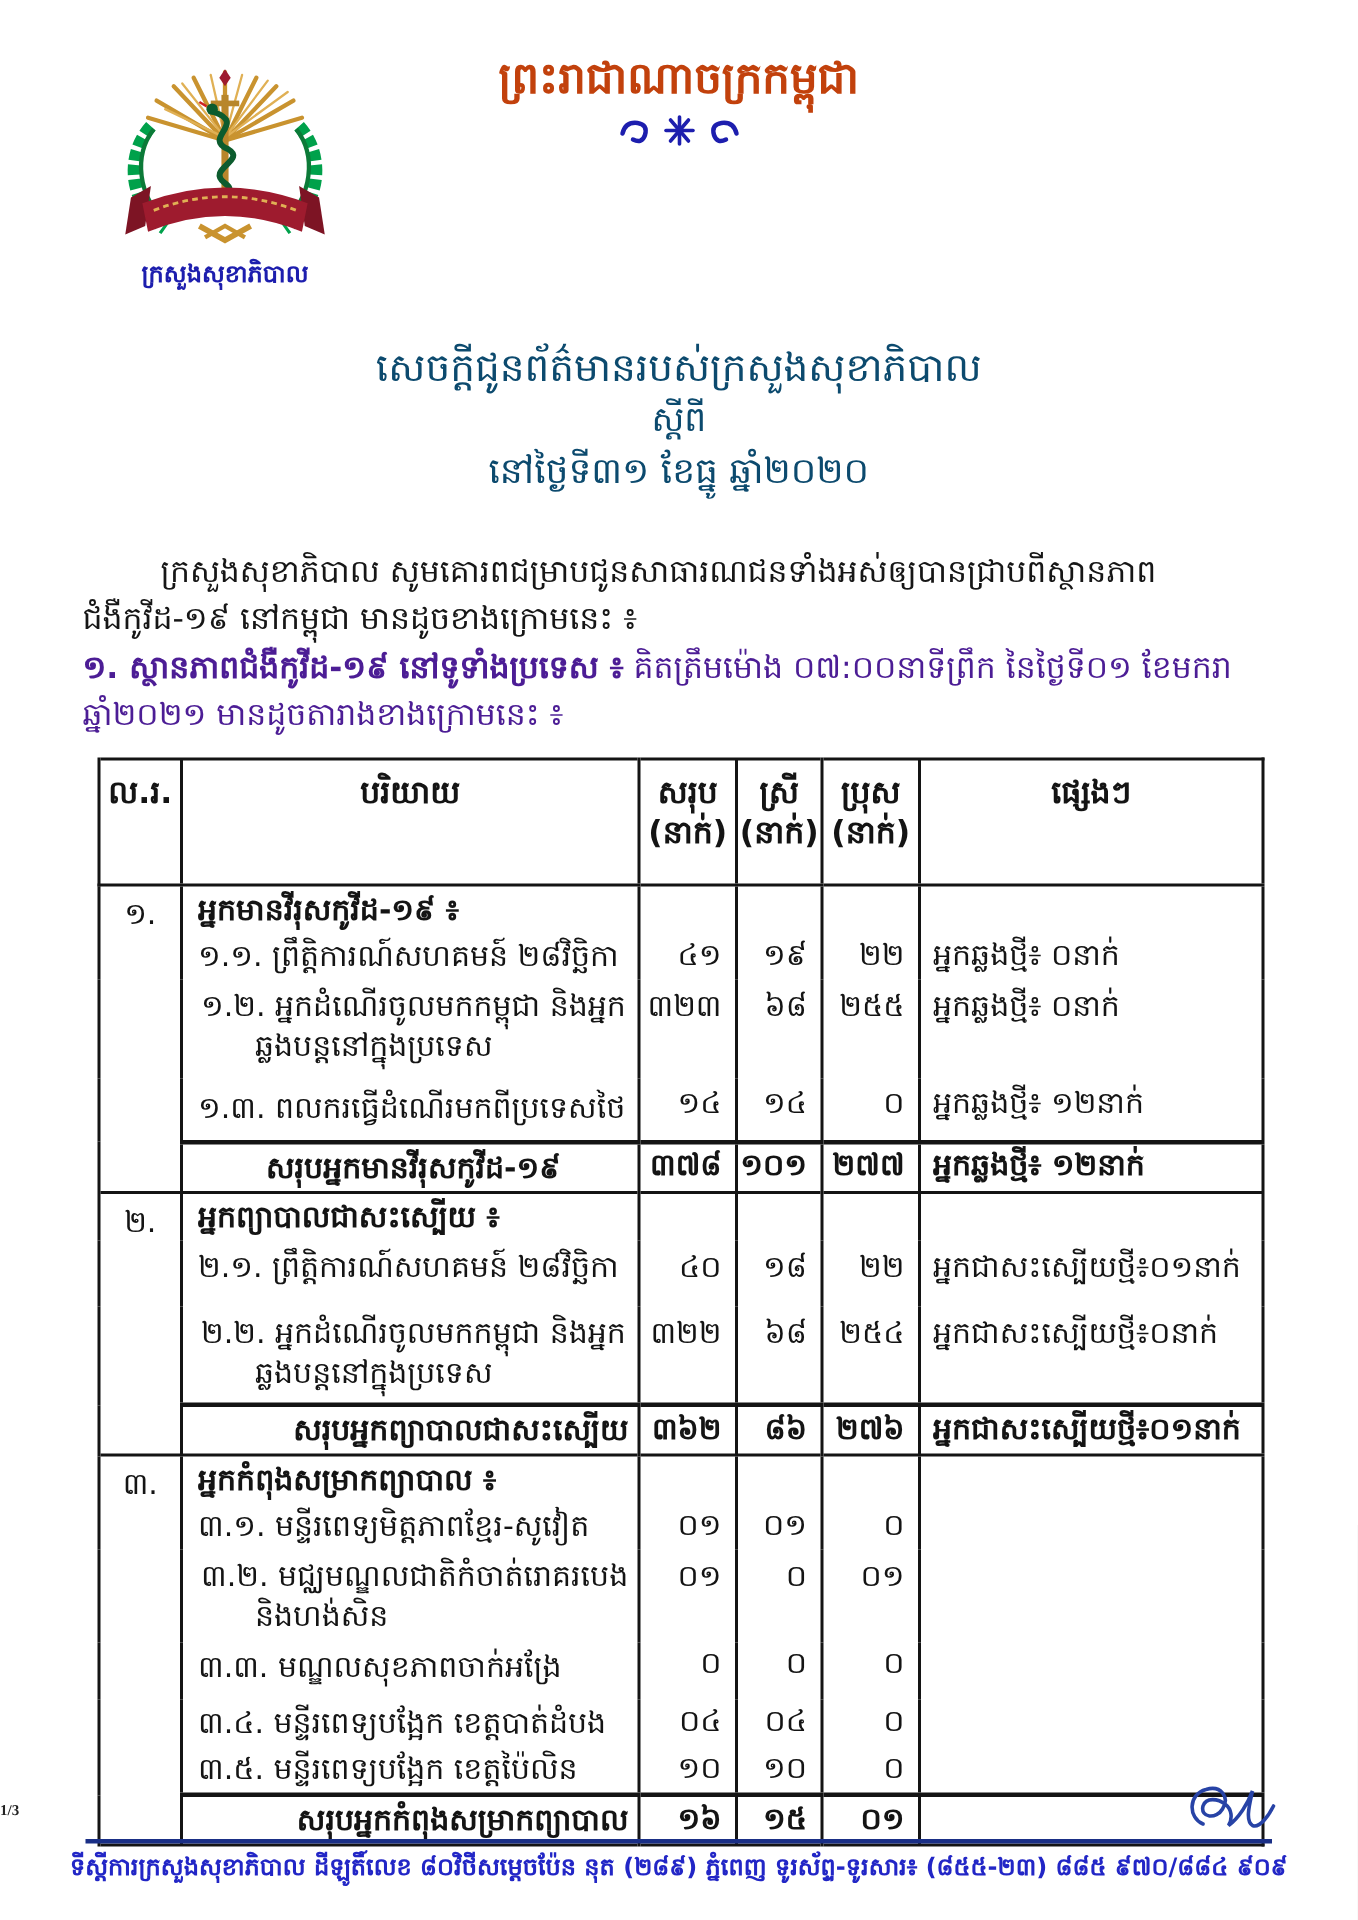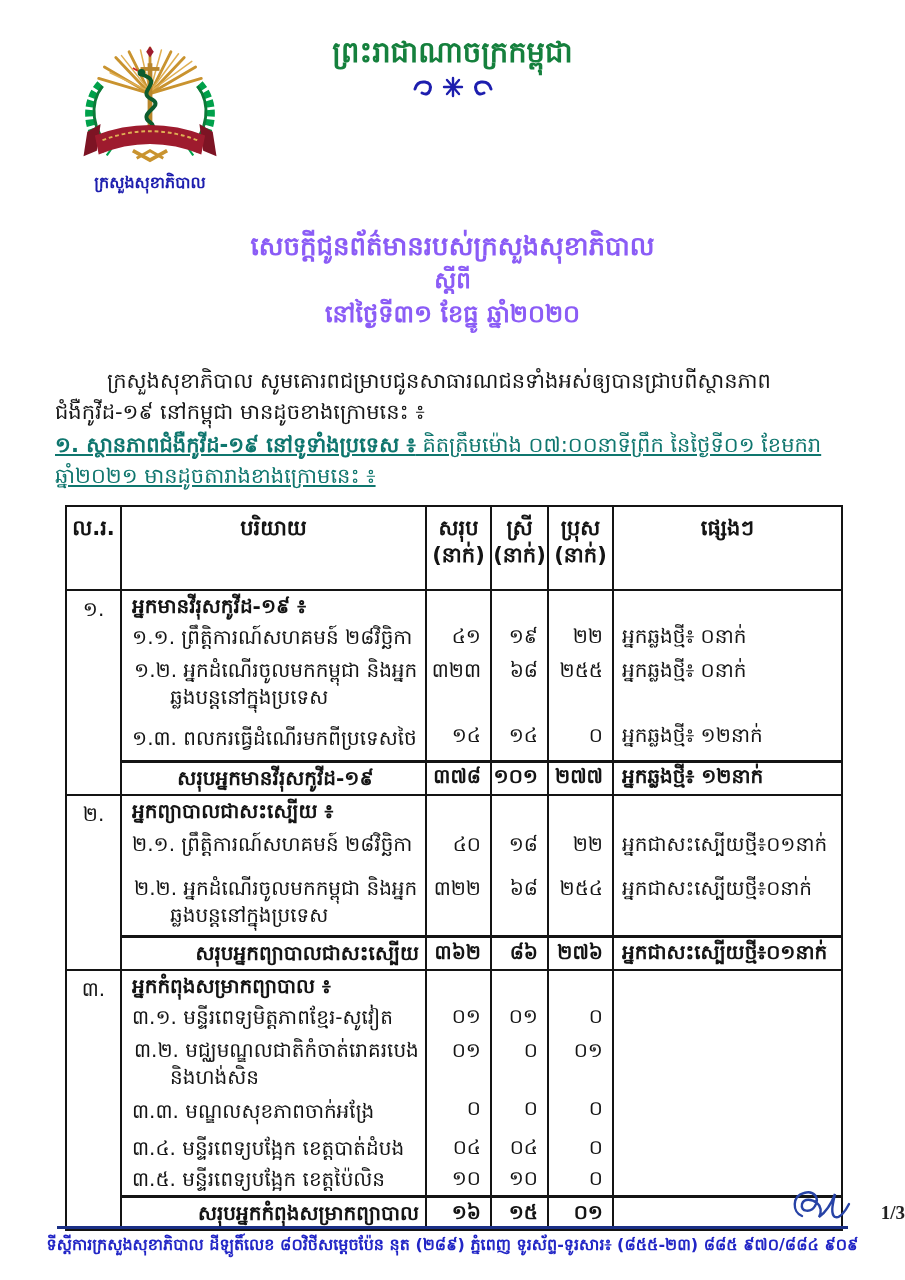--- a/index.html
+++ b/index.html
@@ -7,36 +7,36 @@
   .page {
     position:relative; width:905px; height:1280px; margin:0 auto;
     background:#ffffff; overflow:hidden; color:#161616;
   }
   
   .logo-block { position:absolute; left:38px; top:44px; width:224px; text-align:center; }
   .logo-block svg { display:block; margin:0 auto; }
   .ministry-name { margin-top:4px; font-size:16px; font-weight:bold; color:#1d1eae; white-space:nowrap; }
   
   .header-center { position:absolute; left:0; right:0; top:34px; text-align:center; }
-  .kh-royal { font-size:29px; font-weight:bold; color:#15803d; line-height:37px; white-space:nowrap; }
+  .kh-royal { font-size:29px; font-weight:bold; color:#c2410c; line-height:37px; white-space:nowrap; }
   .ornament { margin-top:4px; }
   
-  .title-block { position:absolute; left:30px; right:30px; top:228px; text-align:center; color:#8b5cf6; font-weight:bold; }
+  .title-block { position:absolute; left:30px; right:30px; top:228px; text-align:center; color:#0c4a6e; font-weight:normal; }
   .title-l1 { font-size:26px; line-height:36px; }
   .title-l2 { font-size:23px; line-height:33px; }
   .title-l3 { font-size:24px; line-height:34px; }
   .title-l4 { font-size:24px; line-height:35px; }
   
   .intro-p {
     position:absolute; left:55px; right:46px; top:366px;
     font-size:21px; line-height:31px; text-indent:52px; text-align:left; color:#161616;
   }
   .item-p {
     position:absolute; left:55px; right:46px; top:430px;
-    font-size:21px; line-height:31px; text-align:left; color:#0f766e;text-decoration:underline;
+    font-size:21px; line-height:31px; text-align:left; color:#4c1d95;
   }
   .item-p .lead { font-weight:bold; }
   
   table.covid {
     position:absolute; left:65px; top:505px; width:776px;
     border-collapse:collapse; table-layout:fixed;
     font-size:20px; color:#141414;
   }
   table.covid, table.covid th, table.covid td { border-color:#141414; }
   table.covid { border:2px solid #141414; }
@@ -55,22 +55,22 @@
   .c-num { text-align:right; vertical-align:middle; padding-right:9px; }
   .c-oth { text-align:left; vertical-align:middle; padding-left:8px; }
   tr.vtop td { vertical-align:top; padding-top:4px; }
   tr.vtop td.c-desc.two { padding-top:4px; }
   tr.vbot td { vertical-align:bottom; padding-bottom:8px;margin-left:30px; }
   
   tr.h28{height:28px} tr.h30{height:30px} tr.h32{height:32px} tr.h38{height:38px}
   tr.h42{height:42px} tr.h44{height:44px} tr.h62{height:62px} tr.h66{height:66px}
   
   .page-num {
-    position:absolute; left:0; right:0; top:1202px; text-align:right;
-    font-family:"Liberation Serif", serif; font-size:19px; font-weight:bold; color:#222;
+    position:absolute; left:0; right:0; top:1202px; text-align:left;
+    font-family:"Liberation Serif", serif; font-size:10px; font-weight:bold; color:#222;
   }
   .footer-rule { position:absolute; left:57px; top:1226px; width:791px; height:3px; background:#1a2f86; }
   .signature { position:absolute; left:788px; top:1186px; }
   .footer-address {
     position:absolute; left:0; right:0; top:1234px; text-align:center;
     font-size:16px; font-weight:bold; color:#2226c6; white-space:nowrap;
   }
 </style>
 </head>
 <body>

